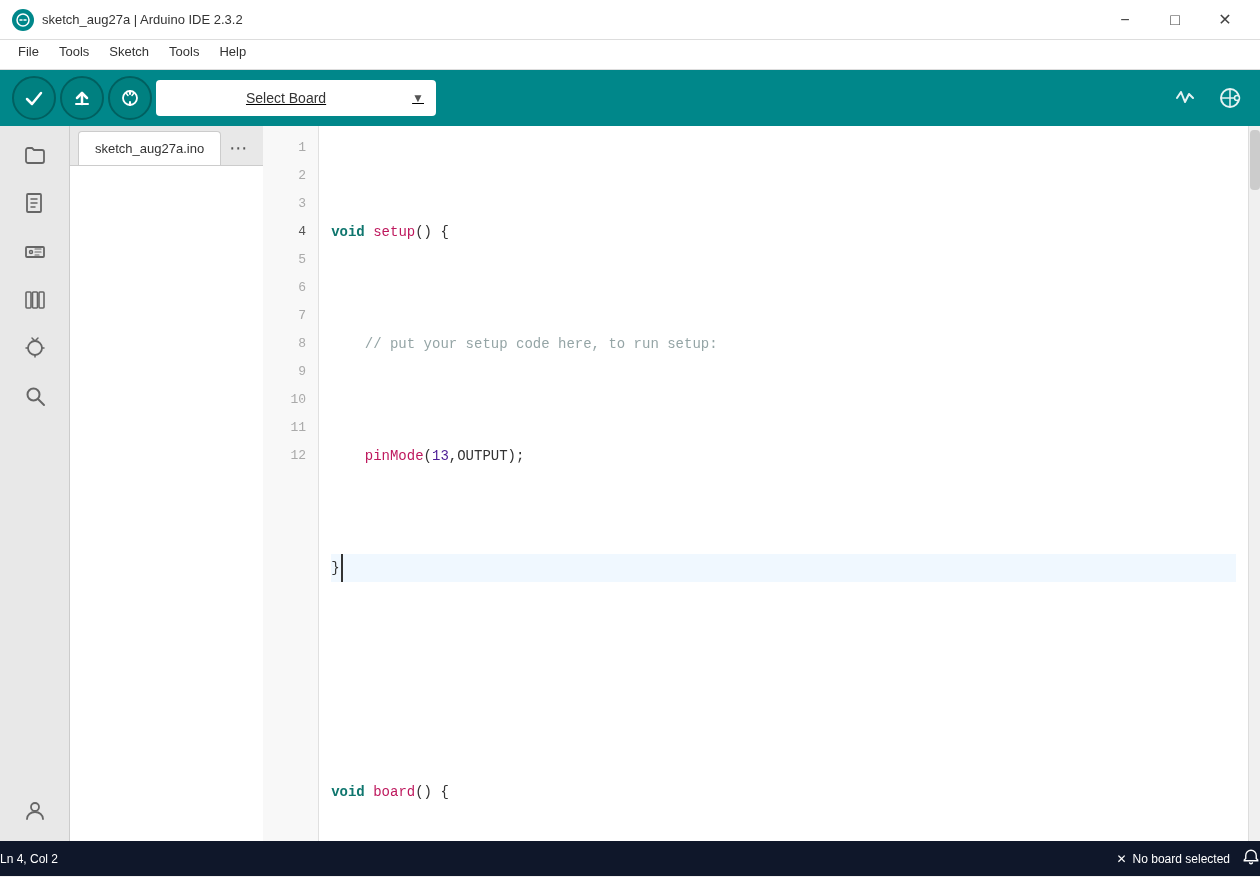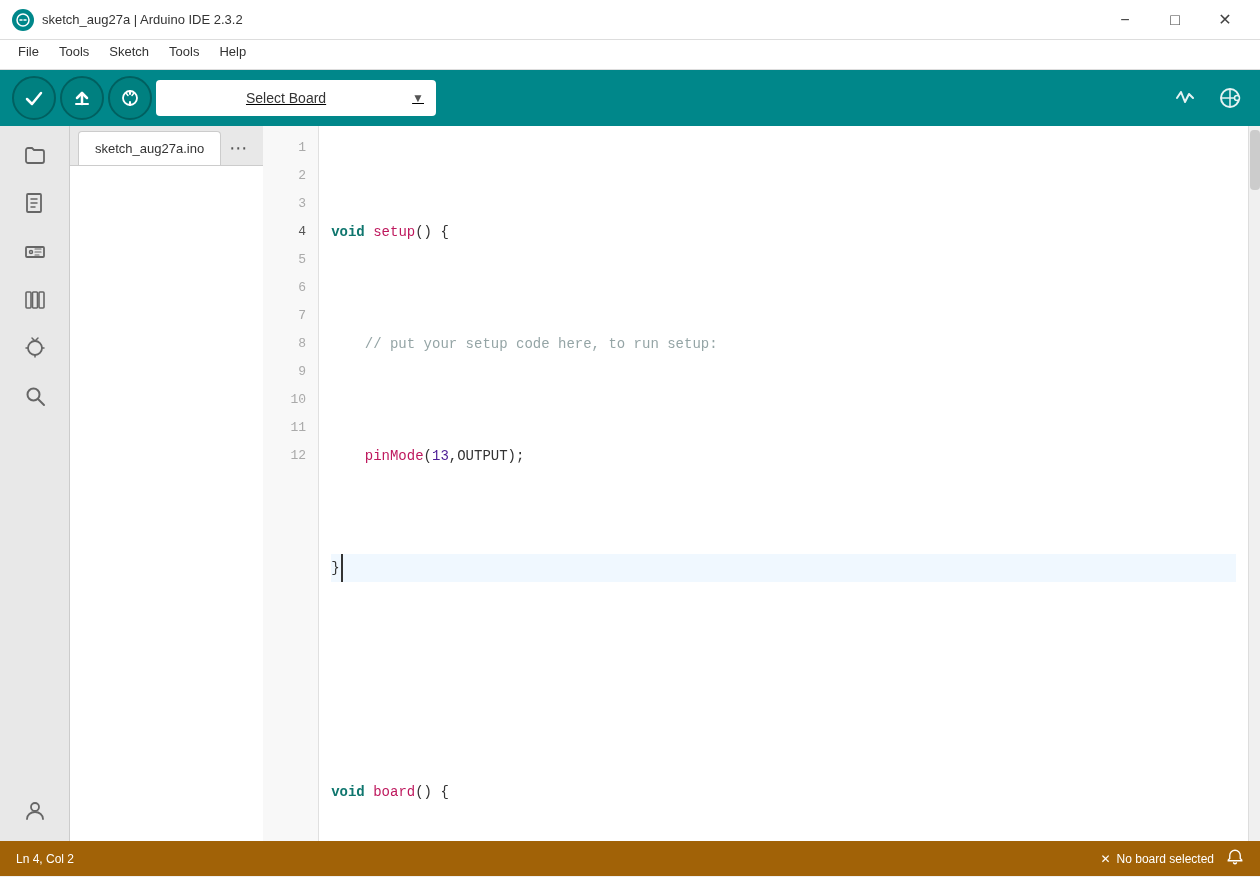--- a/index.html
+++ b/index.html
@@ -247,24 +247,24 @@
       background: #ccc;
       border-radius: 4px;
       position: absolute;
       top: 4px;
       left: 1px;
     }
 
     
     .status-bar {
       height: 35px;
-      background: #a16207;
-      display: flex;
-      align-items: center;
-      padding: 0 16px;
+      background: #0f172a;
+      display: flex;
+      align-items: center;
+      padding: 0 0;
       font-size: 12px;
       color: white;
       gap: 16px;
     }
     .status-bar-right {
       margin-left: auto;
       display: flex;
       align-items: center;
       gap: 12px;
     }

